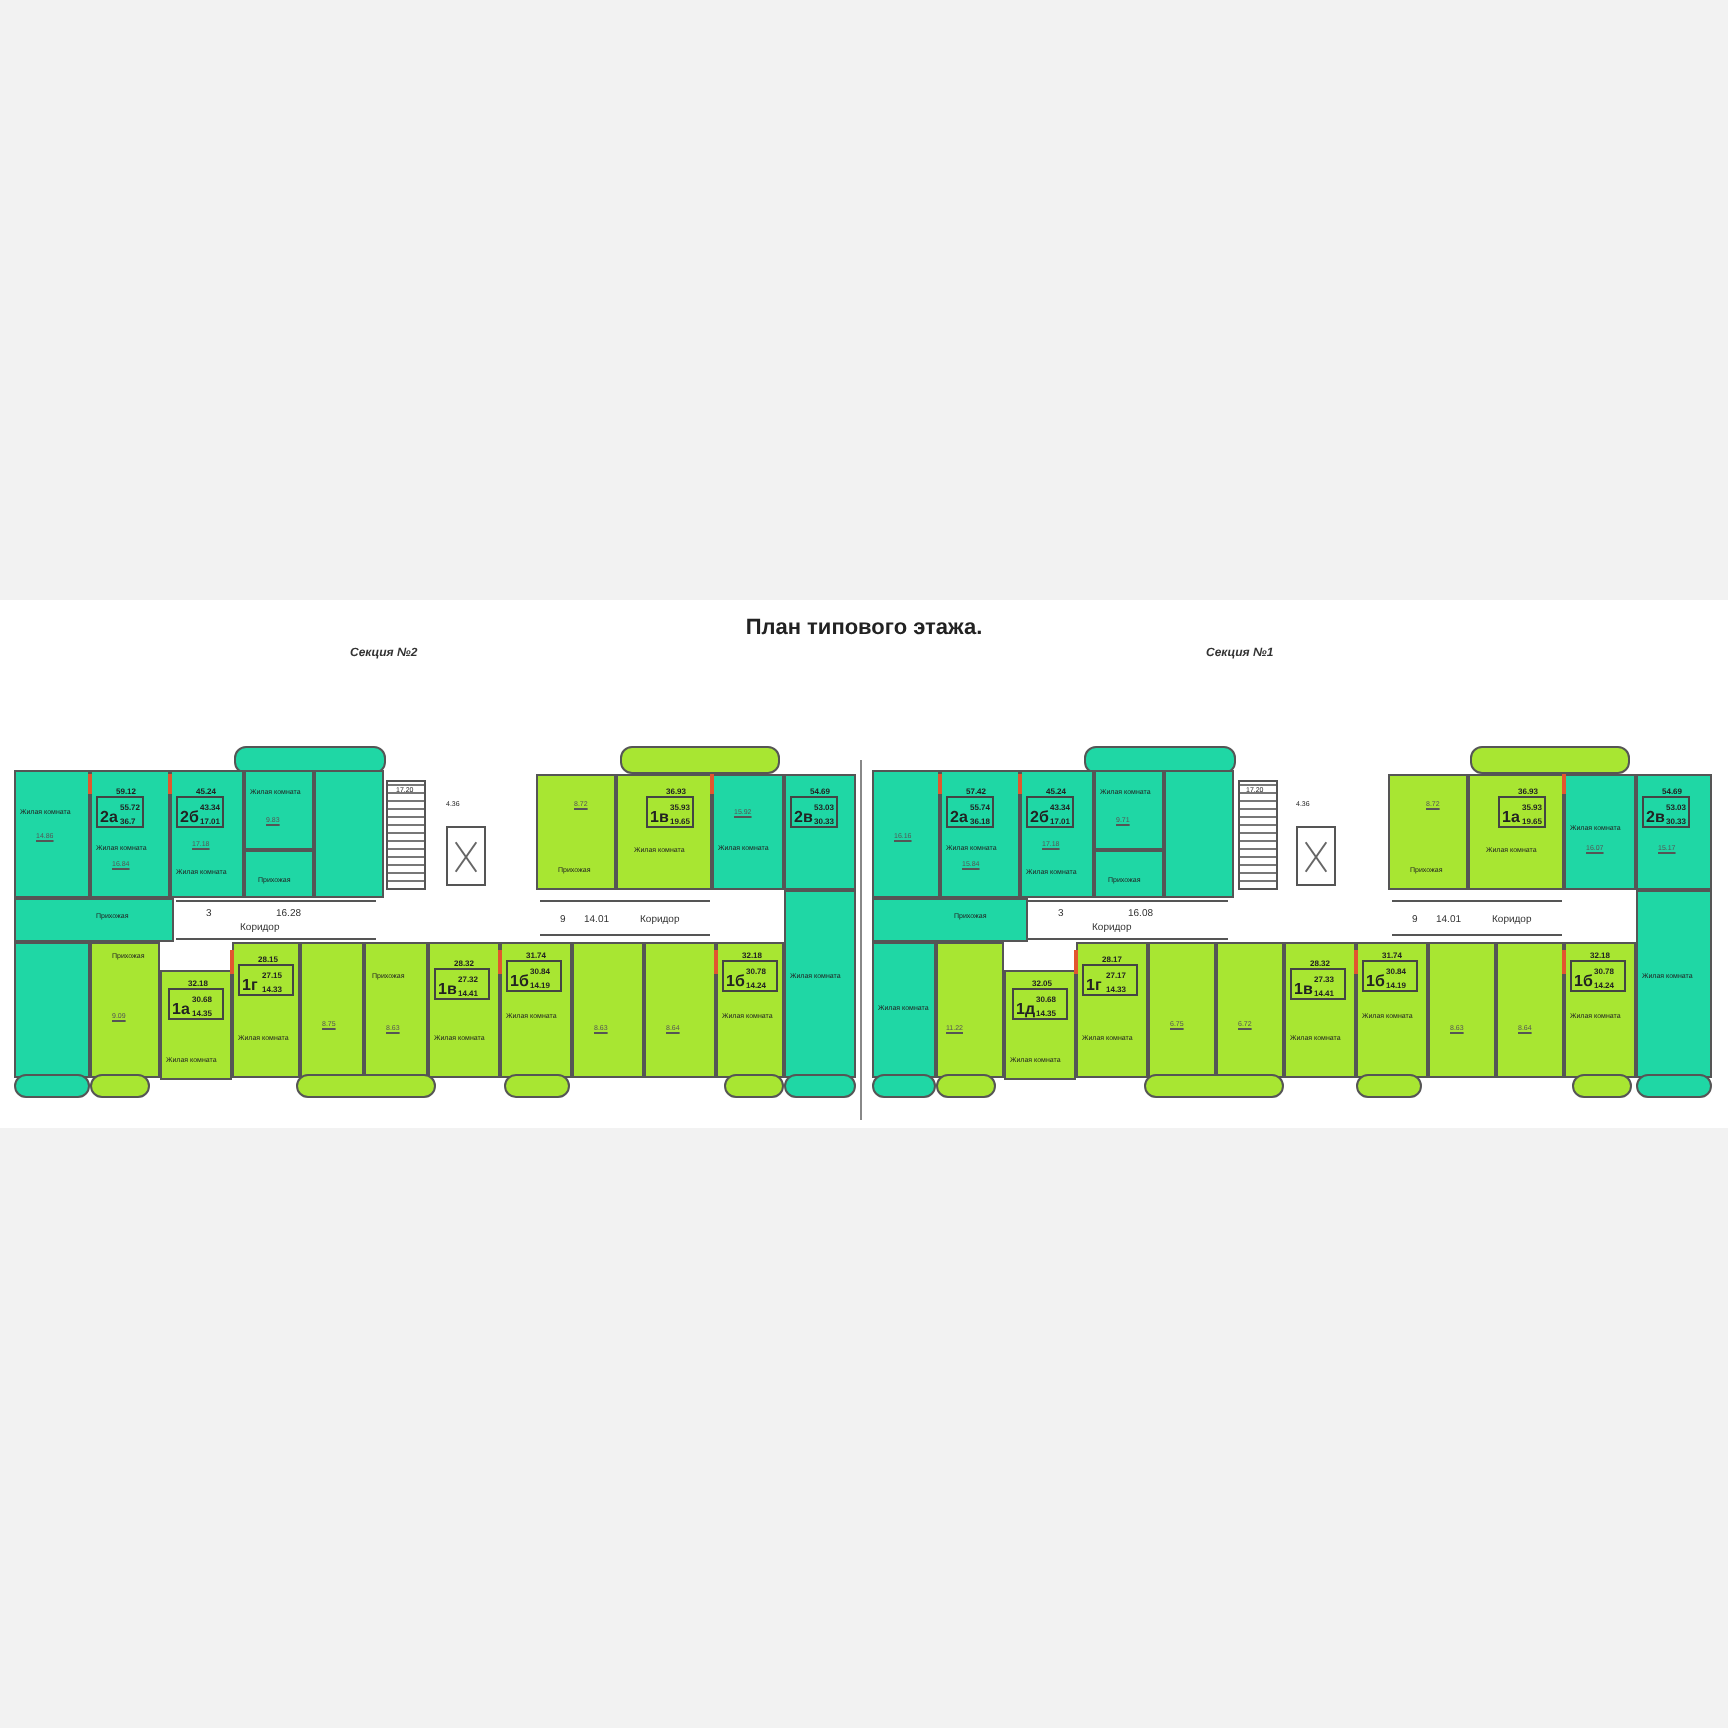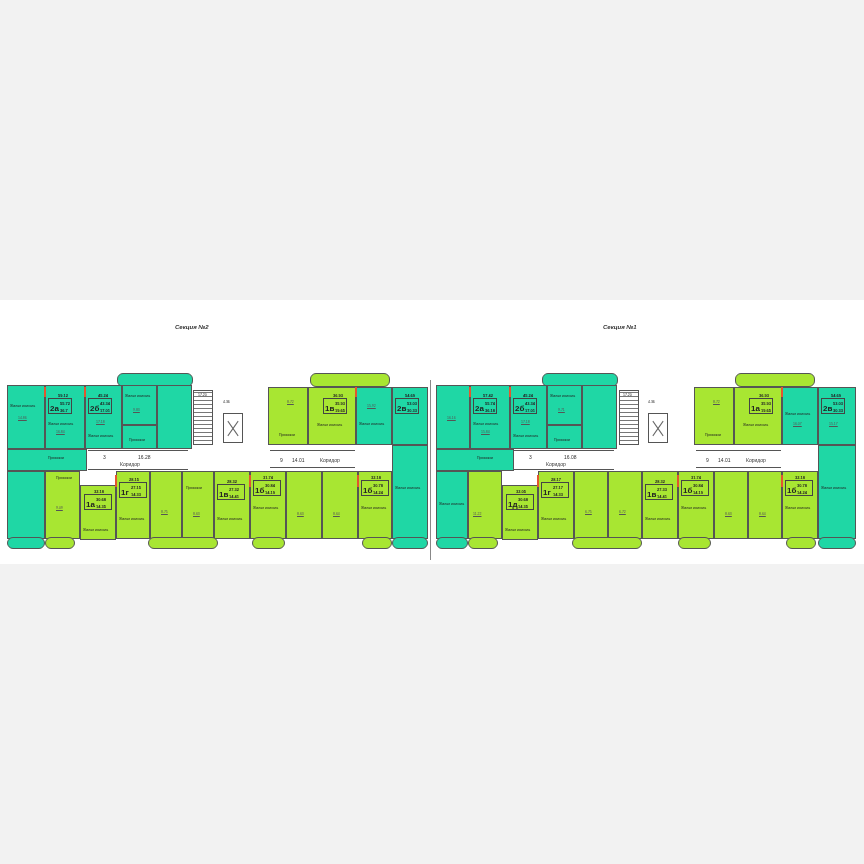--- a/index.html
+++ b/index.html
@@ -26,20 +26,21 @@
   .lift:before, .lift:after { content:""; position:absolute; left:0; top:50%; width:100%; height:1px; background:#666; }
   .lift:before { transform:rotate(55deg); }
   .lift:after { transform:rotate(-55deg); }
   .balcony { position:absolute; box-sizing:border-box; border:1.5px solid #555; border-radius:6px; }
   .divider { position:absolute; top:80px; width:1px; height:180px; background:#888; }
 </style>
 </head>
 <body>
 
 <div class="sheet">
+  <div class="title">План типового этажа.</div>
   <div class="section-label" style="left:175px;">Секция №2</div>
   <div class="section-label" style="left:603px;">Секция №1</div>
 
   <div class="plan" style="left:0;top:0;width:432px;height:264px;">
 
     <div class="balcony teal" style="left:117px;top:73px;width:76px;height:14px;"></div>
     <div class="balcony lime" style="left:310px;top:73px;width:80px;height:14px;"></div>
 
     <div class="room teal" style="left:7px;top:85px;width:38px;height:64px;">
       <span class="room-label" style="left:2px;top:18px;">Жилая комната</span>

